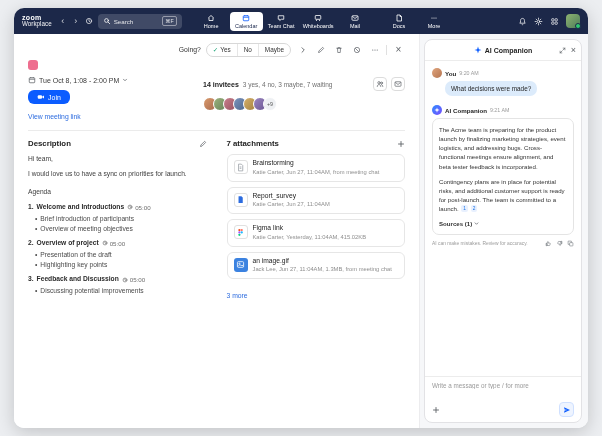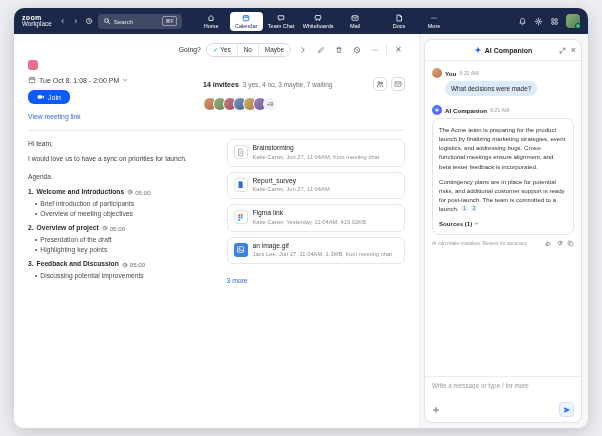--- a/index.html
+++ b/index.html
@@ -371,20 +371,28 @@
             <span class="av-more">+9</span>
           </div>
         </div>
       </div>
 
       <div class="hr"></div>
 
       <div class="cols">
 
         <div class="col">
+          <div class="col-head">
+            <span class="col-title">Description</span>
+            <span class="col-action">
+              <svg viewBox="0 0 16 16" fill="none" stroke="currentColor" stroke-width="1.4" stroke-linejoin="round">
+                  <path d="M3 13l.8-3L10.5 3.3a1.2 1.2 0 0 1 1.7 0l.5.5a1.2 1.2 0 0 1 0 1.7L6 12.2z"></path>
+                </svg>
+            </span>
+          </div>
           <div class="desc-body">
             <div class="p">Hi team,</div>
             <div class="p">I would love us to have a sync on priorities for launch.</div>
             <div class="agenda-label">Agenda</div>
 
             <div class="ag-item">
               <div class="ag-title">
                 <span>1.</span>
                 <span>Welcome and Introductions</span>
                 <span class="dur">
@@ -432,20 +440,28 @@
                 </span>
               </div>
               <div class="bullets">
                 <div class="bullet">Discussing potential improvements</div>
               </div>
             </div>
           </div>
         </div>
 
         <div class="col">
+          <div class="col-head">
+            <span class="col-title">7 attachments</span>
+            <span class="col-action">
+              <svg viewBox="0 0 16 16" fill="none" stroke="currentColor" stroke-width="1.8" stroke-linecap="round">
+                  <path d="M8 3v10M3 8h10"></path>
+                </svg>
+            </span>
+          </div>
 
           <div class="att-card">
             <span class="att-ic doc">
               <svg viewBox="0 0 16 16" fill="none" stroke="currentColor" stroke-width="1.4" stroke-linejoin="round">
                   <path d="M4.5 2h5L12 4.5V14H4.5z"></path>
                   <path d="M6.5 7h3M6.5 9.5h3"></path>
                 </svg>
             </span>
             <div>
               <div class="att-name">Brainstorming</div>

